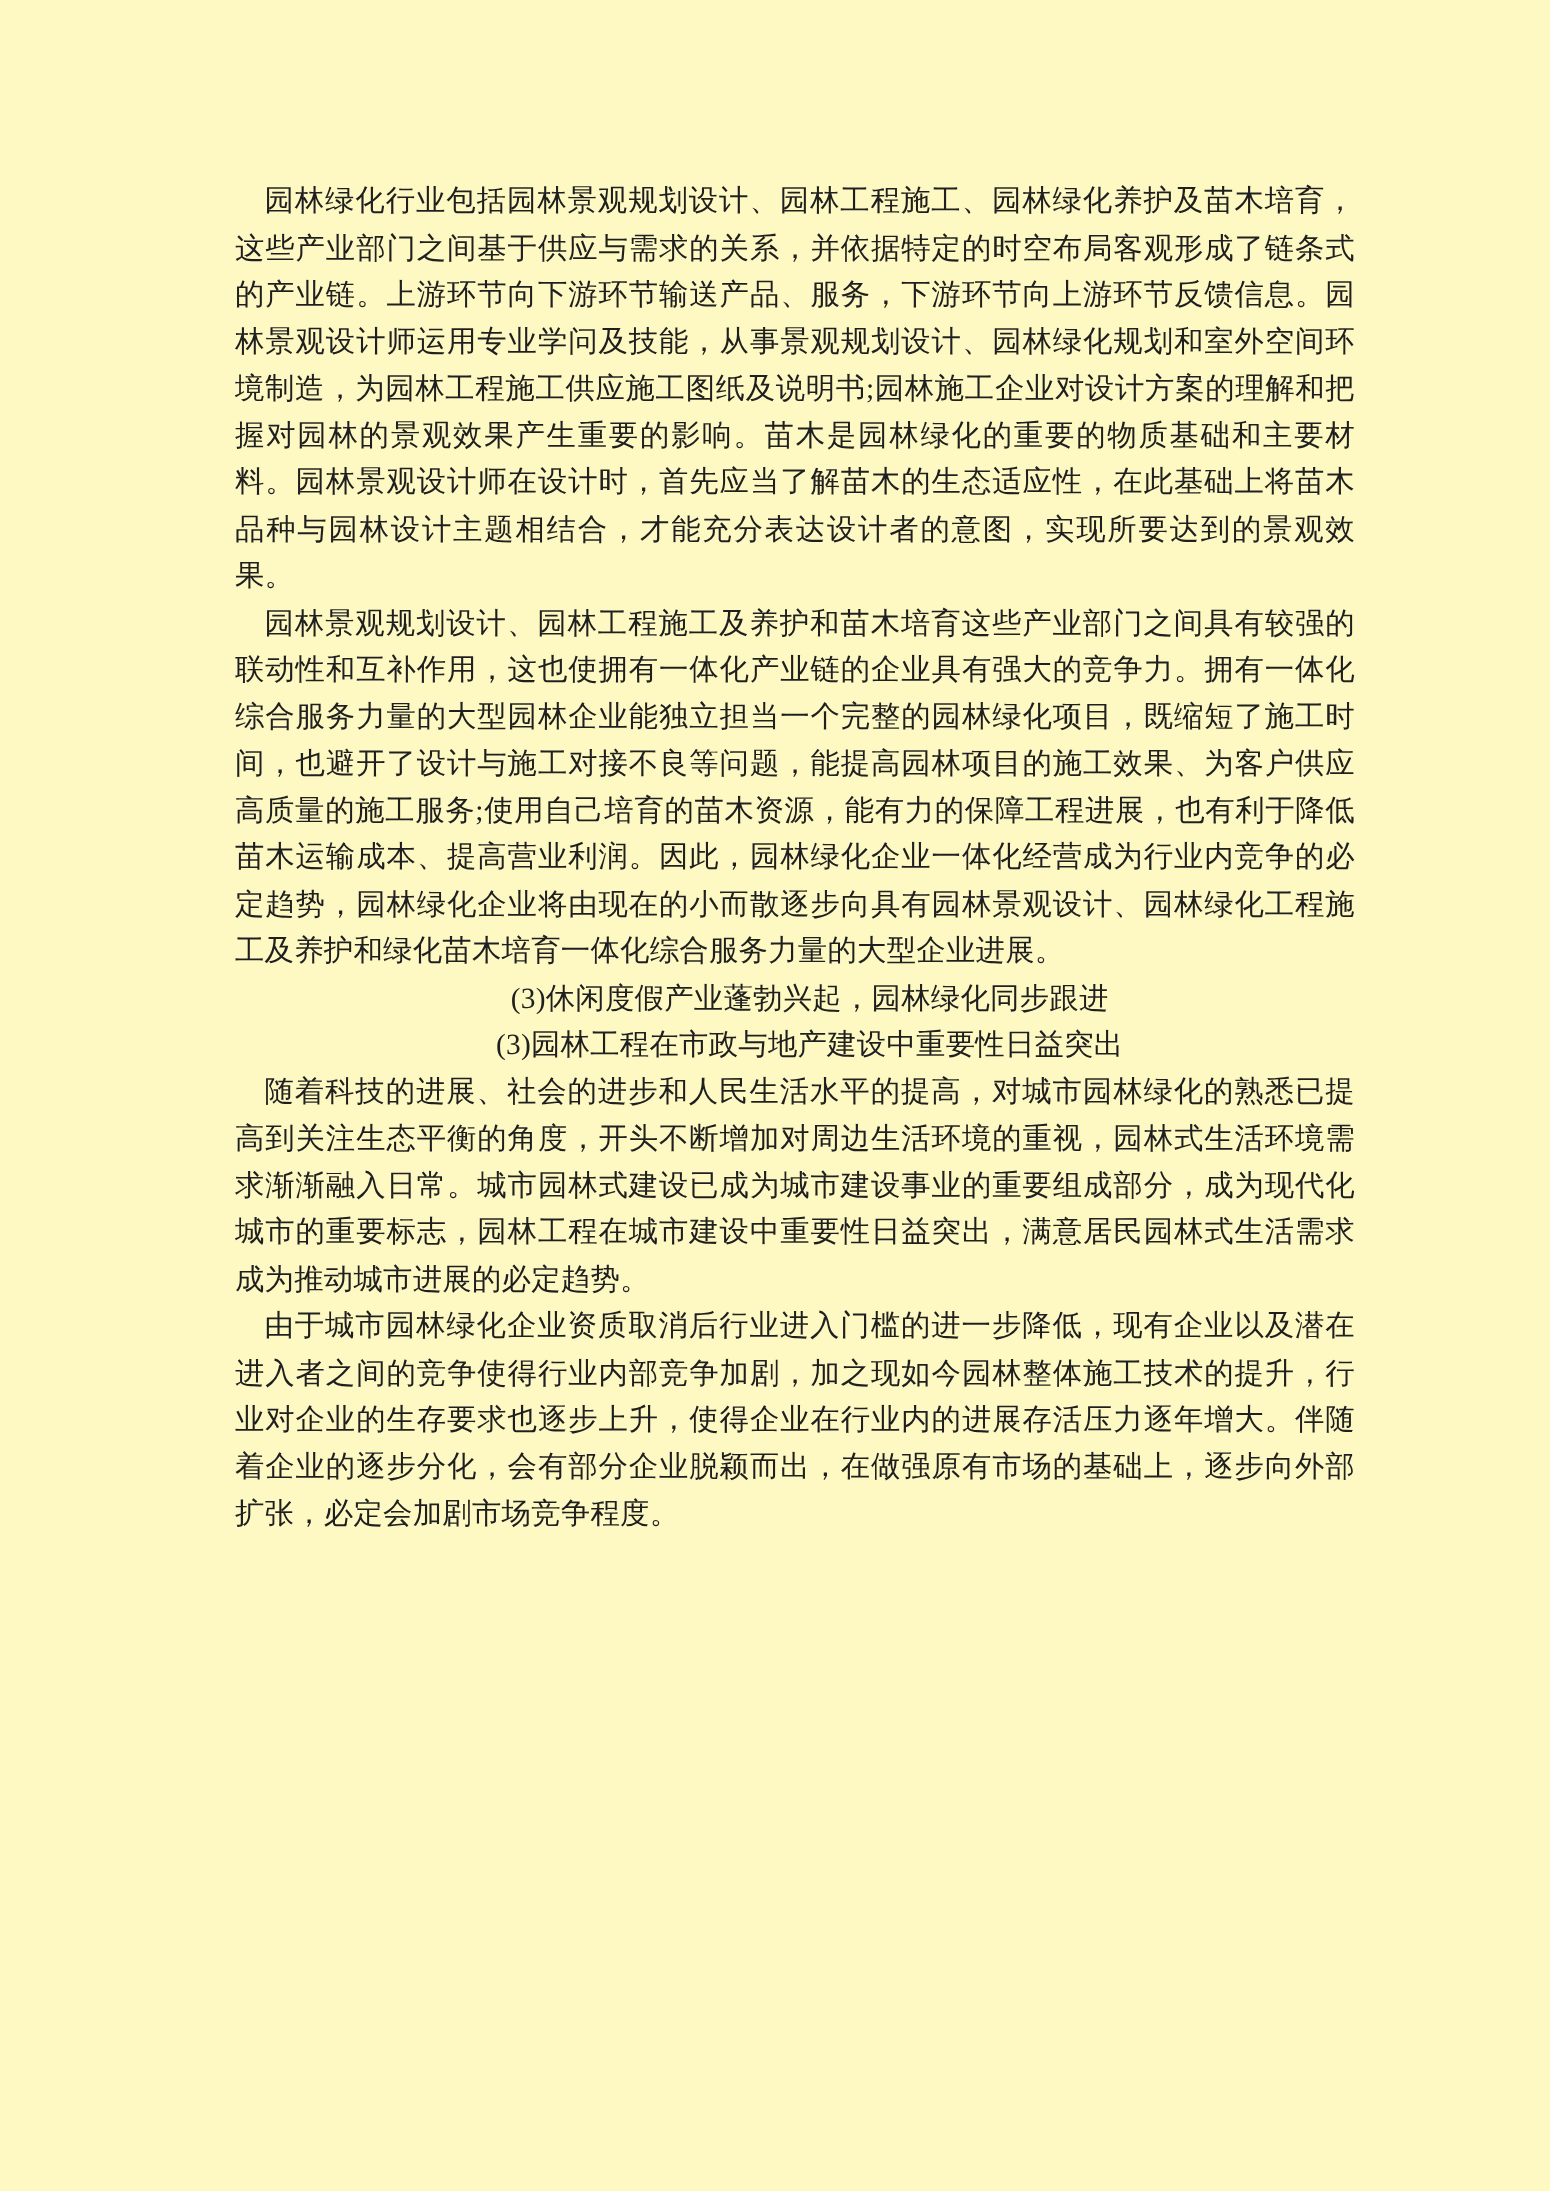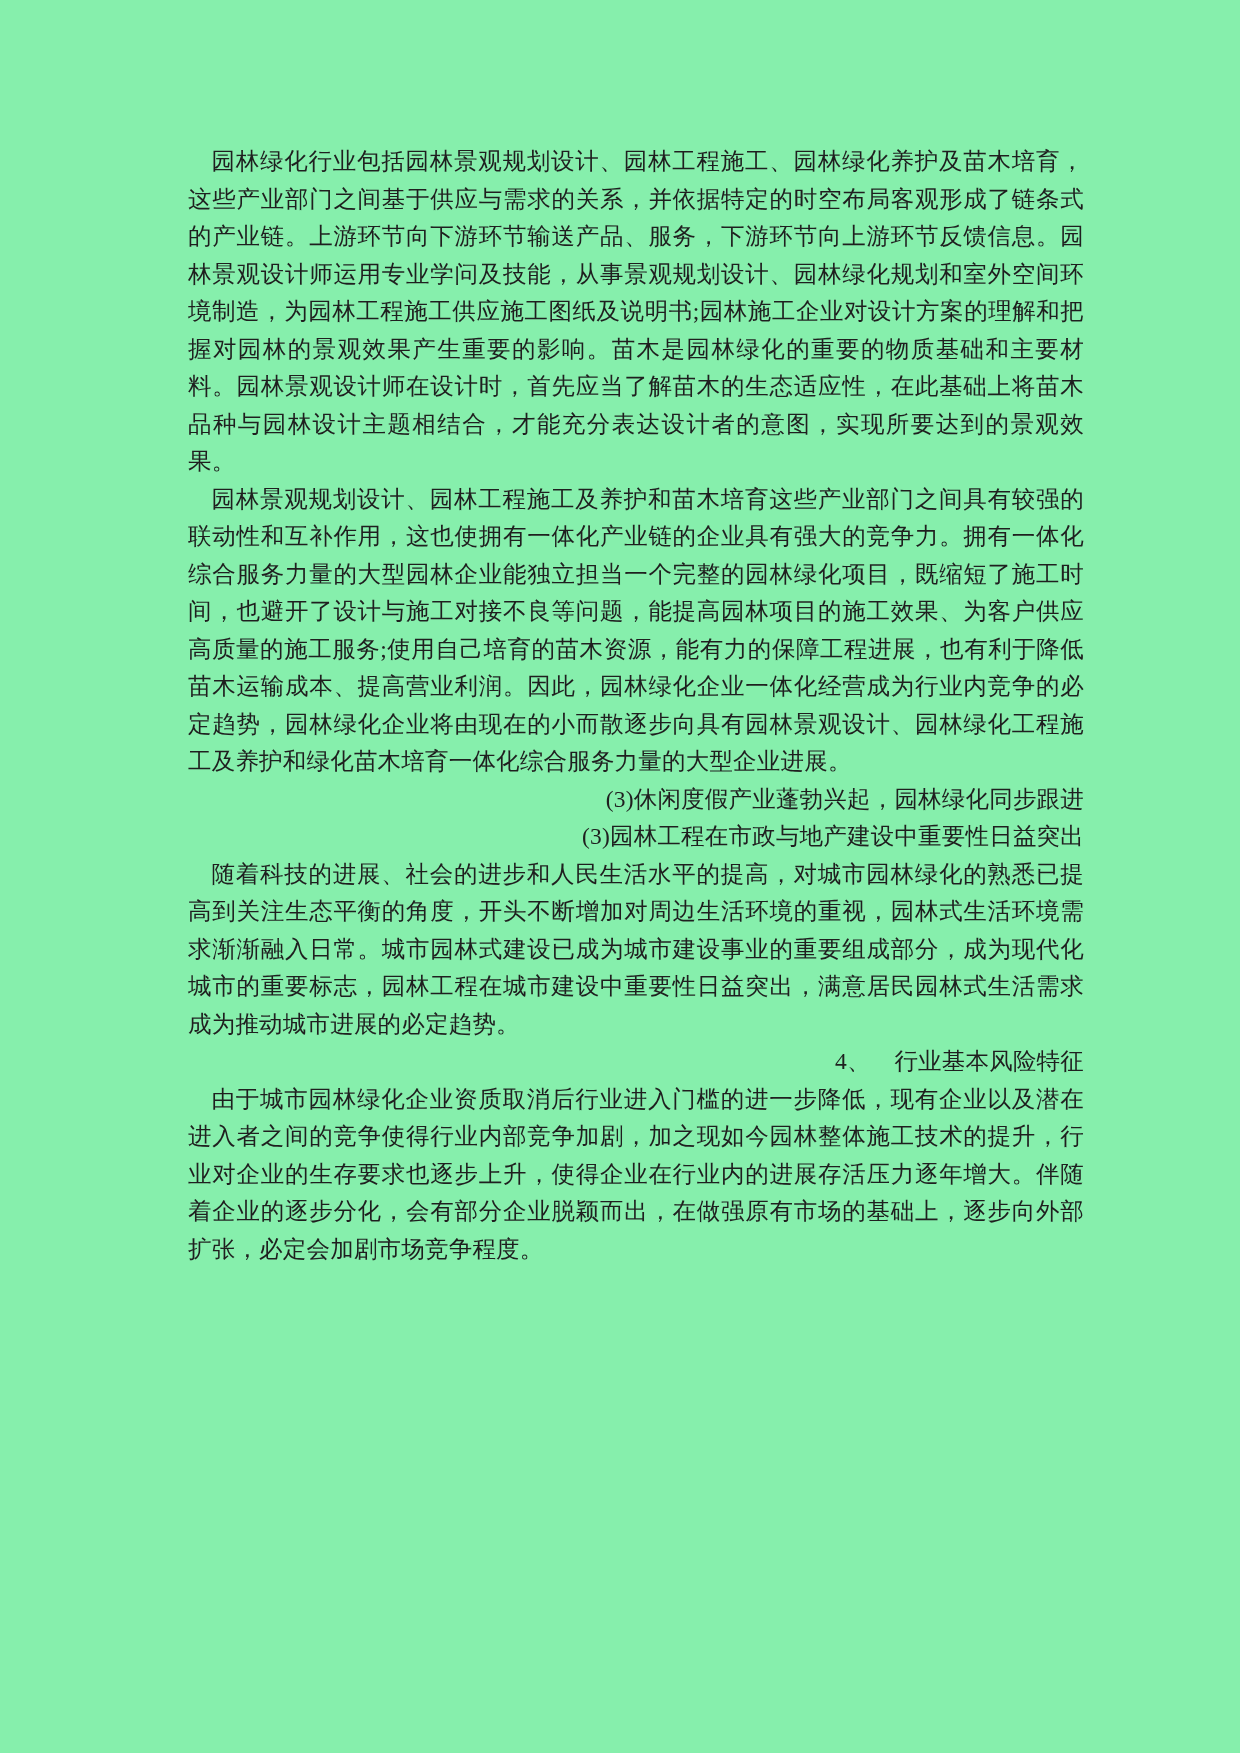--- a/index.html
+++ b/index.html
@@ -4,21 +4,21 @@
 <style>
   html, body {
     margin: 0;
     padding: 0;
     background: #ffffff;
   }
   .page {
     position: relative;
     width: 1240px;
     height: 1753px;
-    background: #86efac;
+    background: #fef9c3;
     overflow: hidden;
     font-family: "Liberation Serif", "DejaVu Serif", serif;
   }
   .content {
     position: absolute;
     left: 188px;
     top: 143px;
     width: 896px;
     color: #1f1f1f;
     font-size: 23.5px;
@@ -26,29 +26,28 @@
     text-align: justify;
     text-justify: inter-ideograph;
     letter-spacing: 0.2px;
   }
   .content p {
     margin: 0;
     padding: 0;
     text-indent: 23.5px;
   }
   .content p.head {
-    text-align: right;
+    text-align: center;
   }
 </style>
 </head>
 <body>
 
 <div class="page">
   <div class="content">
     <p class="para">园林绿化行业包括园林景观规划设计、园林工程施工、园林绿化养护及苗木培育，这些产业部门之间基于供应与需求的关系，并依据特定的时空布局客观形成了链条式的产业链。上游环节向下游环节输送产品、服务，下游环节向上游环节反馈信息。园林景观设计师运用专业学问及技能，从事景观规划设计、园林绿化规划和室外空间环境制造，为园林工程施工供应施工图纸及说明书;园林施工企业对设计方案的理解和把握对园林的景观效果产生重要的影响。苗木是园林绿化的重要的物质基础和主要材料。园林景观设计师在设计时，首先应当了解苗木的生态适应性，在此基础上将苗木品种与园林设计主题相结合，才能充分表达设计者的意图，实现所要达到的景观效果。</p>
     <p class="para">园林景观规划设计、园林工程施工及养护和苗木培育这些产业部门之间具有较强的联动性和互补作用，这也使拥有一体化产业链的企业具有强大的竞争力。拥有一体化综合服务力量的大型园林企业能独立担当一个完整的园林绿化项目，既缩短了施工时间，也避开了设计与施工对接不良等问题，能提高园林项目的施工效果、为客户供应高质量的施工服务;使用自己培育的苗木资源，能有力的保障工程进展，也有利于降低苗木运输成本、提高营业利润。因此，园林绿化企业一体化经营成为行业内竞争的必定趋势，园林绿化企业将由现在的小而散逐步向具有园林景观设计、园林绿化工程施工及养护和绿化苗木培育一体化综合服务力量的大型企业进展。</p>
     <p class="head">(3)休闲度假产业蓬勃兴起，园林绿化同步跟进</p>
     <p class="head">(3)园林工程在市政与地产建设中重要性日益突出</p>
     <p class="para">随着科技的进展、社会的进步和人民生活水平的提高，对城市园林绿化的熟悉已提高到关注生态平衡的角度，开头不断增加对周边生活环境的重视，园林式生活环境需求渐渐融入日常。城市园林式建设已成为城市建设事业的重要组成部分，成为现代化城市的重要标志，园林工程在城市建设中重要性日益突出，满意居民园林式生活需求成为推动城市进展的必定趋势。</p>
-    <p class="head">4、　行业基本风险特征</p>
     <p class="para">由于城市园林绿化企业资质取消后行业进入门槛的进一步降低，现有企业以及潜在进入者之间的竞争使得行业内部竞争加剧，加之现如今园林整体施工技术的提升，行业对企业的生存要求也逐步上升，使得企业在行业内的进展存活压力逐年增大。伴随着企业的逐步分化，会有部分企业脱颖而出，在做强原有市场的基础上，逐步向外部扩张，必定会加剧市场竞争程度。</p>
   </div>
 </div>
 
 </body></html>

